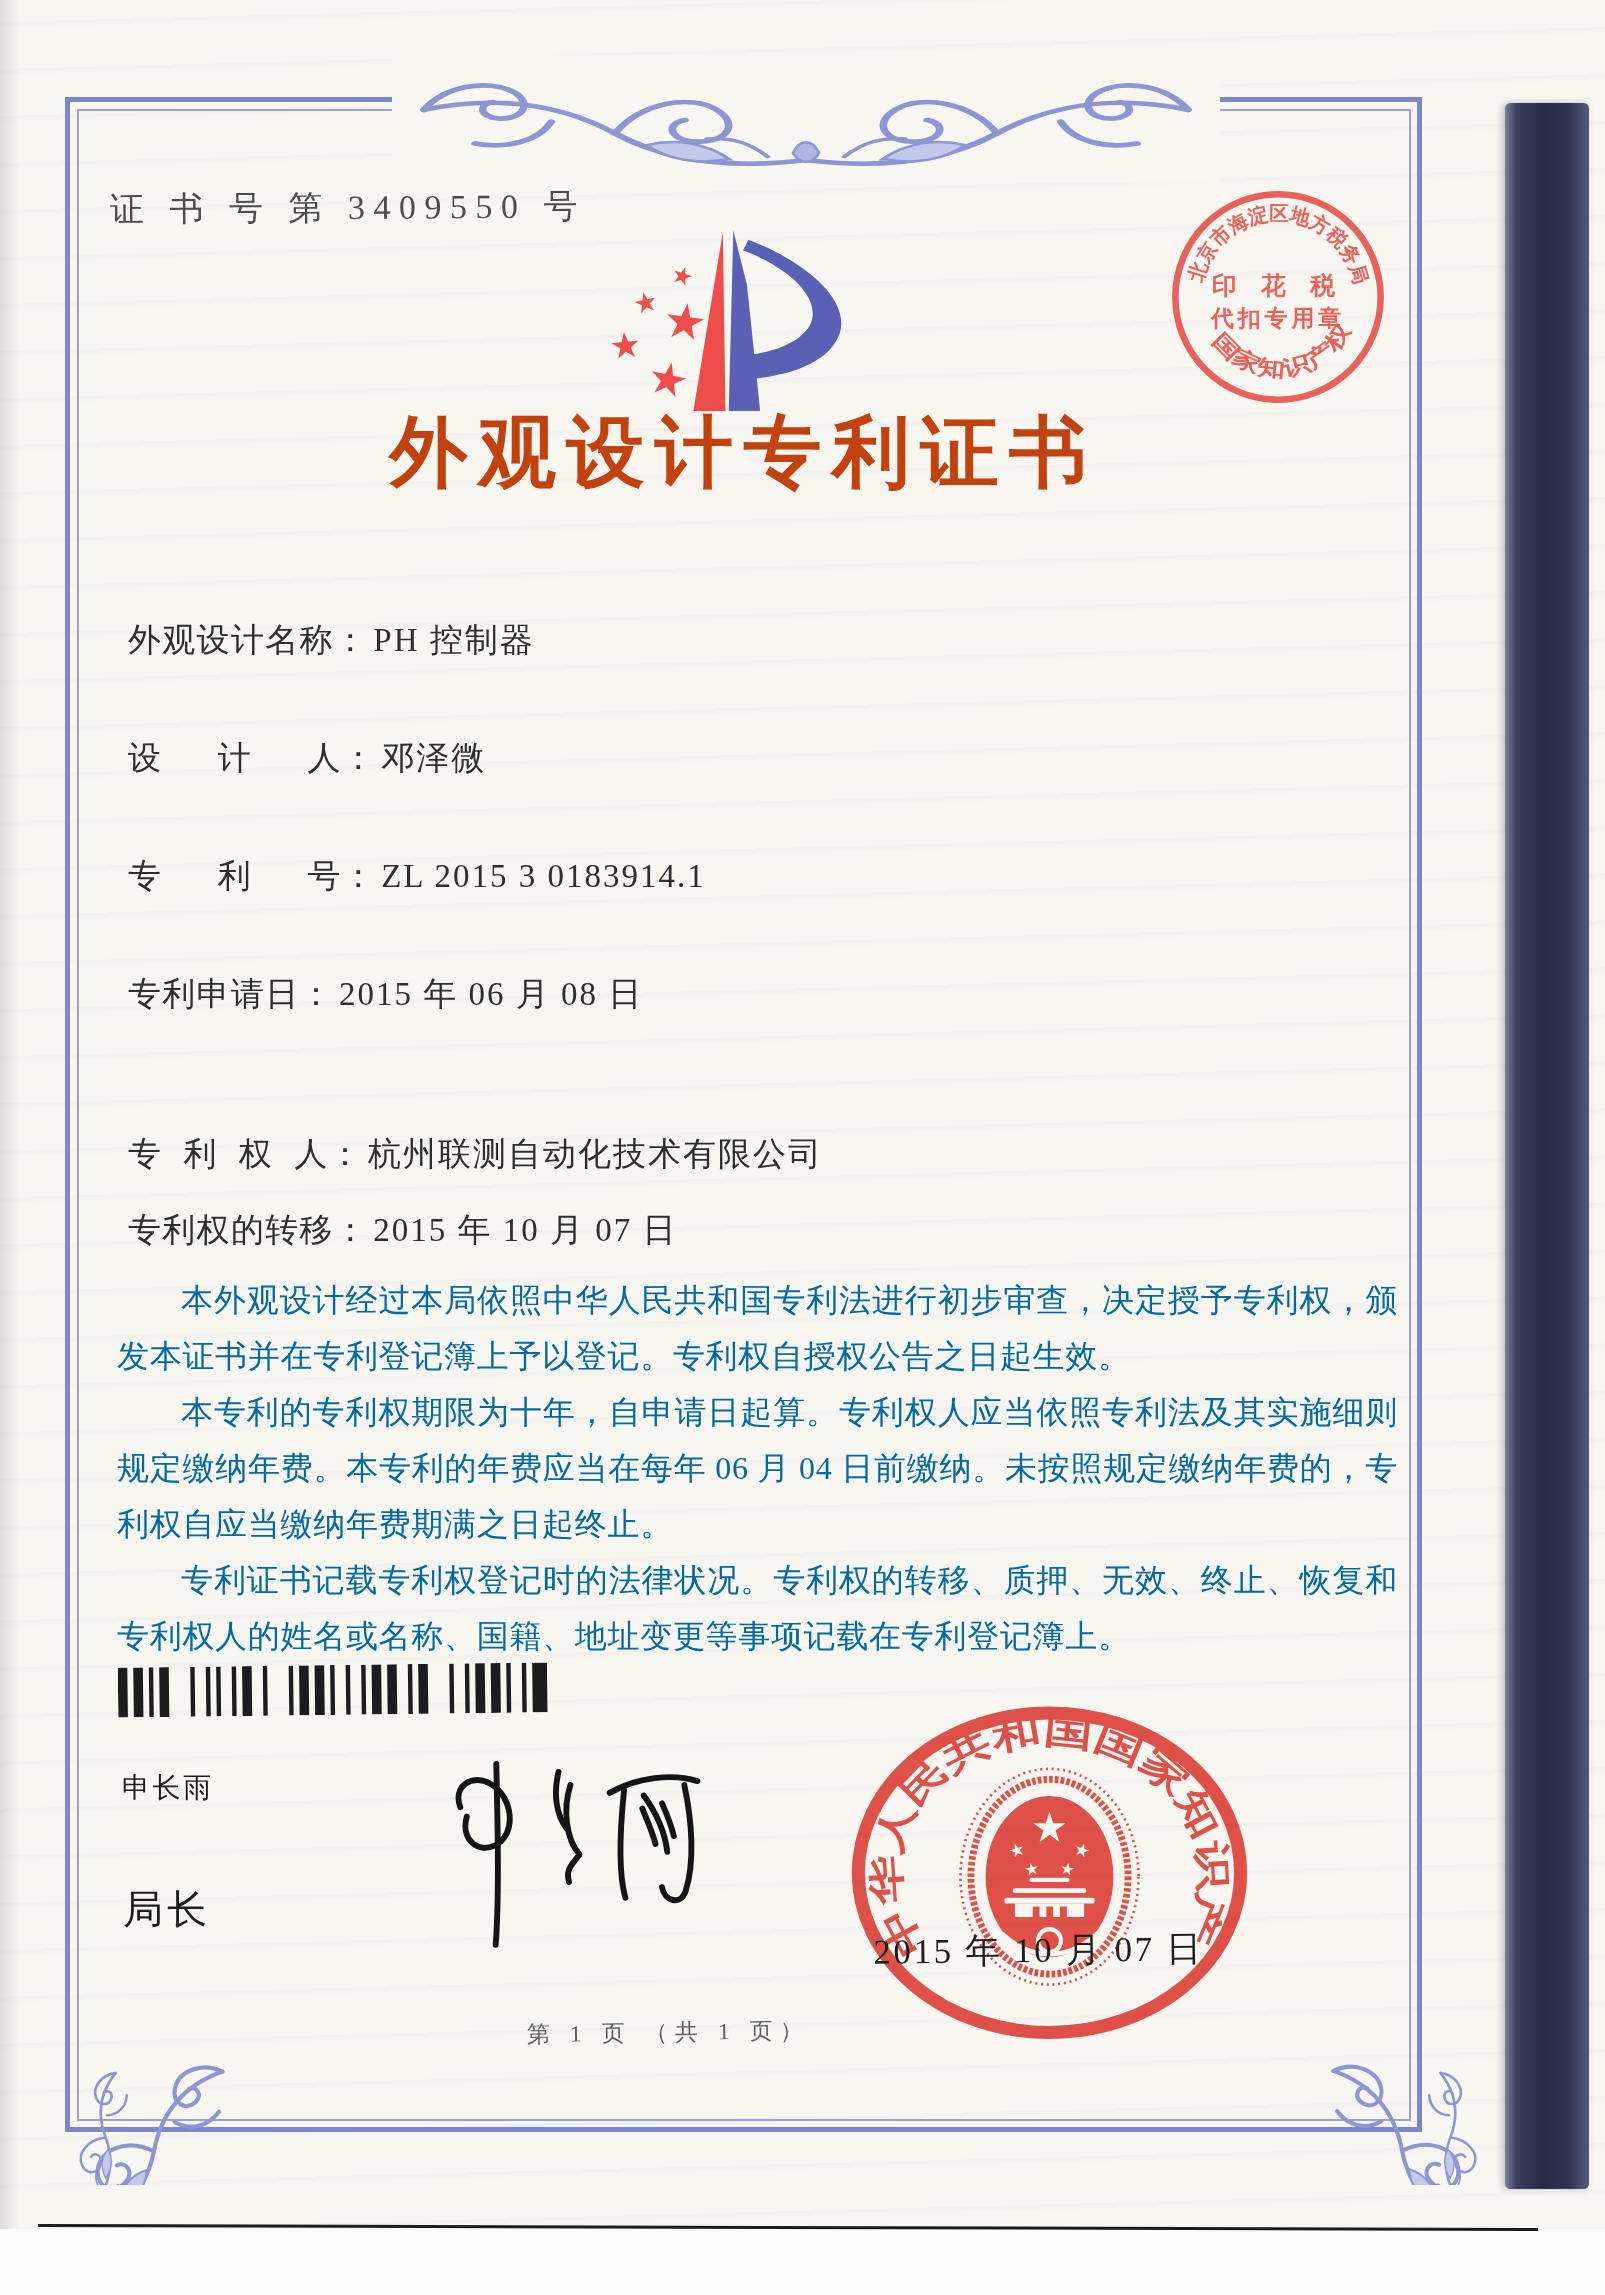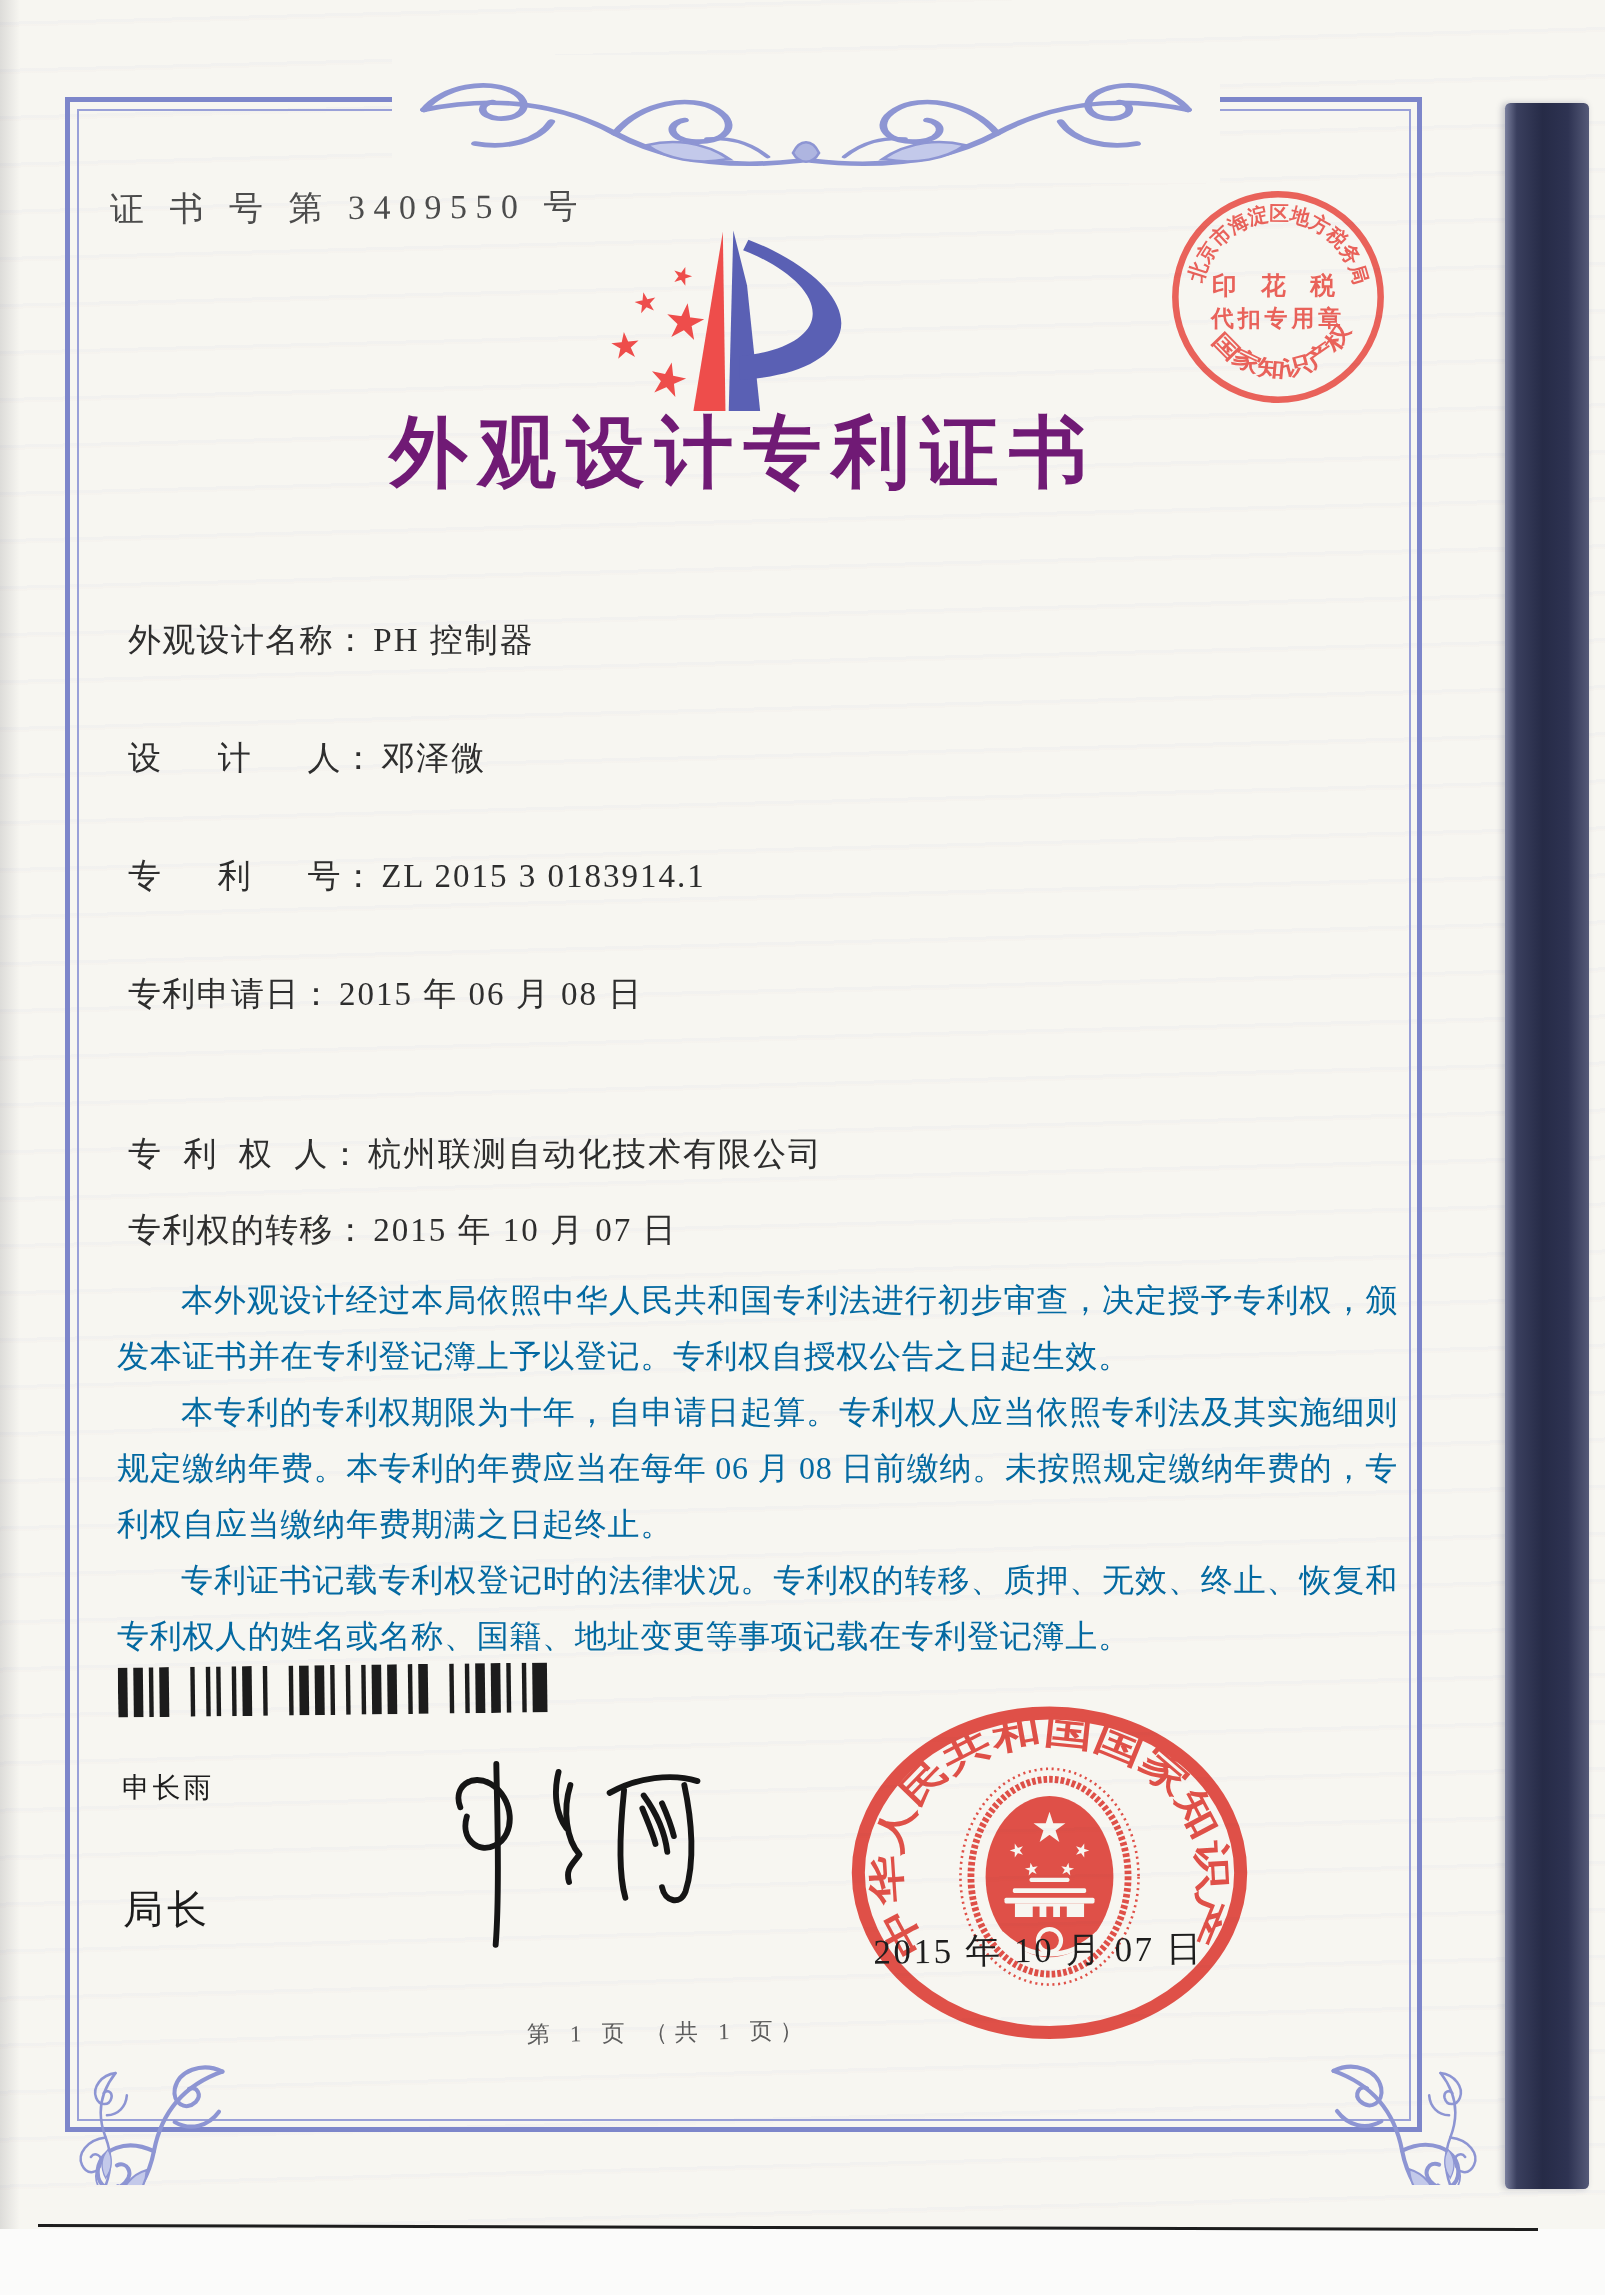--- a/index.html
+++ b/index.html
@@ -31,21 +31,21 @@
     transform:rotate(0.15deg);z-index:4;}
   .below-page{position:absolute;left:0;top:2229px;width:1606px;height:67px;background:#fbfbfa;z-index:3;}
 
   .orn{position:absolute;z-index:5;}
   .orn.masked{background:#f7f6f1;}
 
   .cert-no{position:absolute;left:110px;top:185px;z-index:6;
     font-size:34px;letter-spacing:8.5px;color:#4c4c4c;transform:rotate(-0.4deg);}
   .logo{position:absolute;left:582px;top:207px;z-index:6;}
   .doc-title{position:absolute;left:65px;top:401px;width:1357px;text-align:center;z-index:6;
-    font-size:78px;font-weight:bold;letter-spacing:10.5px;color:#701a75;}
+    font-size:78px;font-weight:bold;letter-spacing:10.5px;color:#c2410c;}
   .tax-stamp{position:absolute;left:1159px;top:178px;z-index:7;opacity:0.88;mix-blend-mode:multiply;}
   .field-row{position:absolute;left:128px;font-size:33px;color:#2e2e2e;white-space:nowrap;z-index:6;}
   .field-row .lab{letter-spacing:1.3px;font-family:Liberation Mono, monospace;}
   .field-row .val{margin-left:5.2px;letter-spacing:2px;text-align:right;}
 
   .paras{position:absolute;left:117px;top:1272px;width:1281px;z-index:6;
     font-size:32px;line-height:56px;color:#0369a1;text-align:justify;}
   .paras p{margin:0;text-indent:64px;letter-spacing:0.7px;}
 
   .barcode{position:absolute;left:118px;top:1665px;z-index:6;transform:rotate(-0.7deg);}
@@ -153,21 +153,21 @@
 </div>
 <div class="field-row" style="top:1132px">
   <span class="lab">专 利 权 人：</span><span class="val">杭州联测自动化技术有限公司</span>
 </div>
 <div class="field-row" style="top:1208px">
   <span class="lab">专利权的转移：</span><span class="val">2015 年 10 月 07 日</span>
 </div>
 
 <div class="paras">
   <p>本外观设计经过本局依照中华人民共和国专利法进行初步审查，决定授予专利权，颁发本证书并在专利登记簿上予以登记。专利权自授权公告之日起生效。</p>
-  <p>本专利的专利权期限为十年，自申请日起算。专利权人应当依照专利法及其实施细则规定缴纳年费。本专利的年费应当在每年 06 月 08 日前缴纳。未按照规定缴纳年费的，专利权自应当缴纳年费期满之日起终止。</p>
+  <p>本专利的专利权期限为十年，自申请日起算。专利权人应当依照专利法及其实施细则规定缴纳年费。本专利的年费应当在每年 06 月 04 日前缴纳。未按照规定缴纳年费的，专利权自应当缴纳年费期满之日起终止。</p>
   <p>专利证书记载专利权登记时的法律状况。专利权的转移、质押、无效、终止、恢复和专利权人的姓名或名称、国籍、地址变更等事项记载在专利登记簿上。</p>
 </div>
 
 <svg class="barcode" id="barcode-svg" width="430" height="50" viewBox="0 0 656 76">
     <rect x="0.00" y="0" width="14.61" height="76" fill="#1c1c1c"></rect>
     <rect x="23.71" y="0" width="14.61" height="76" fill="#1c1c1c"></rect>
     <rect x="47.42" y="0" width="6.70" height="76" fill="#1c1c1c"></rect>
     <rect x="63.23" y="0" width="14.61" height="76" fill="#1c1c1c"></rect>
     <rect x="110.65" y="0" width="6.70" height="76" fill="#1c1c1c"></rect>
     <rect x="134.36" y="0" width="6.70" height="76" fill="#1c1c1c"></rect>

